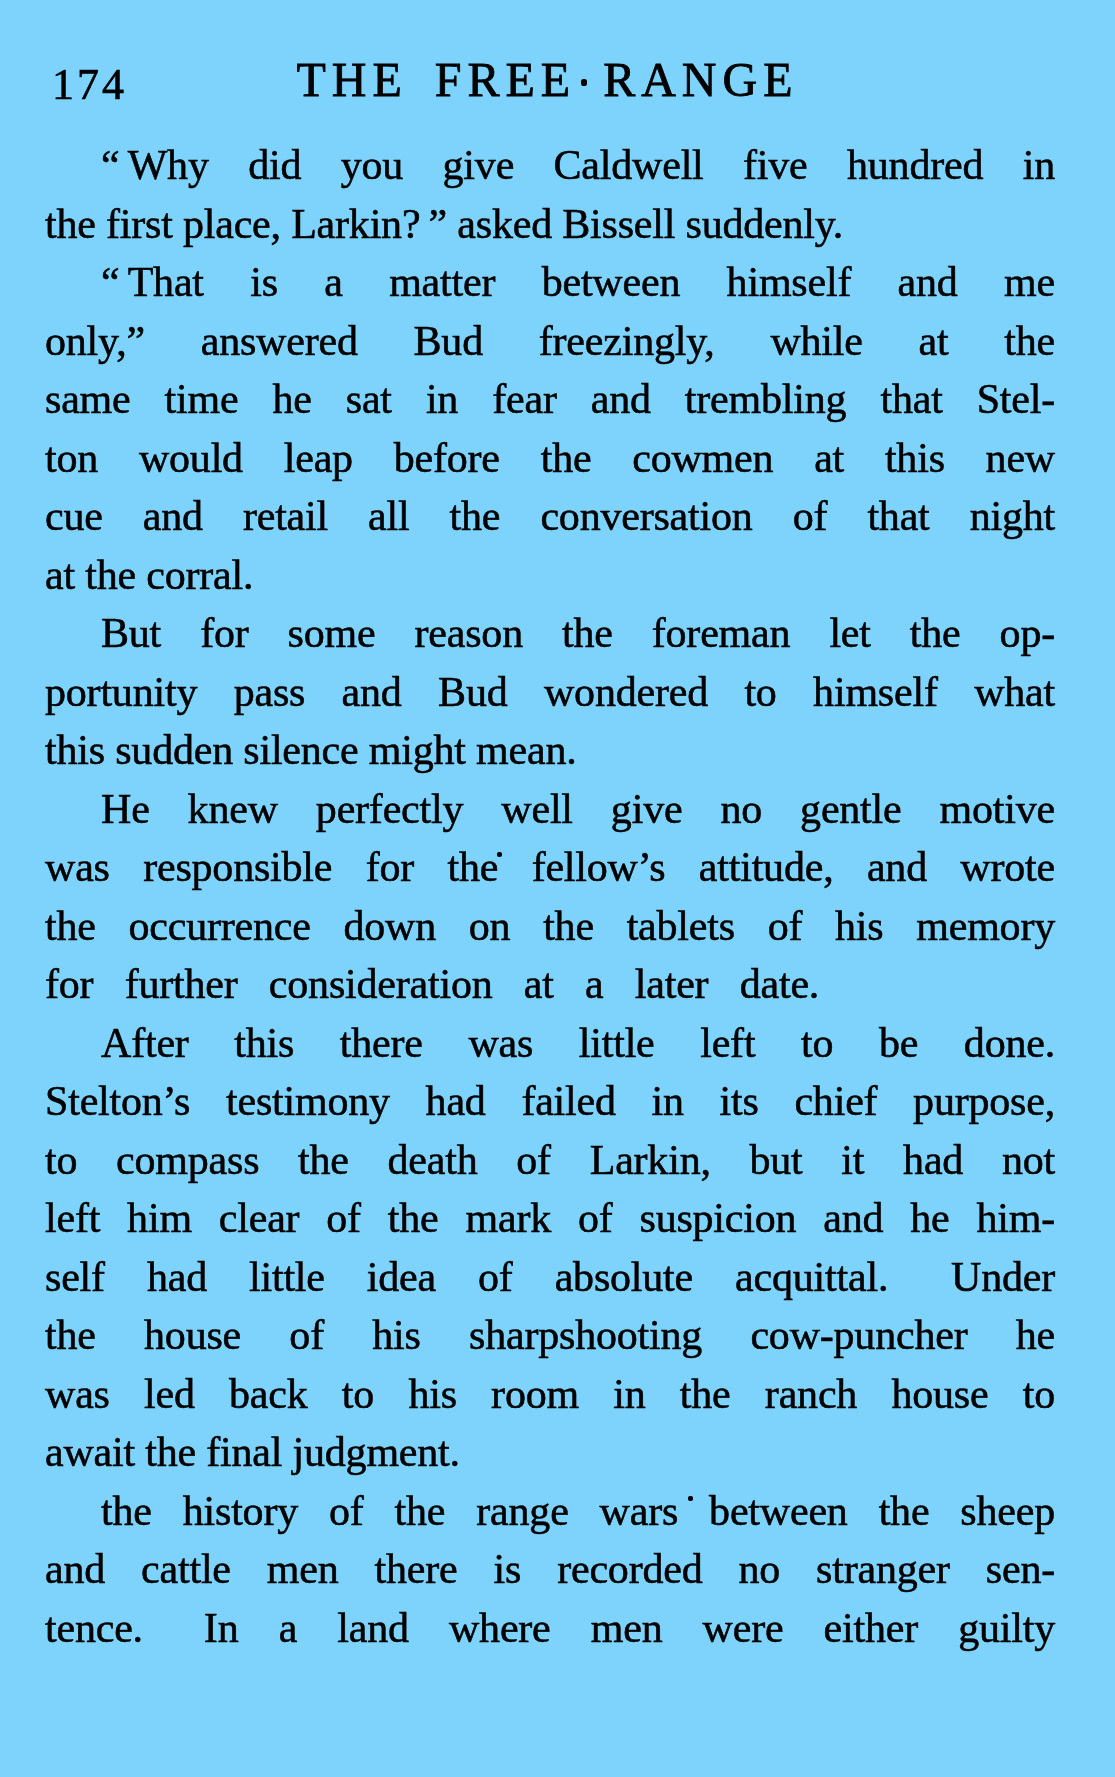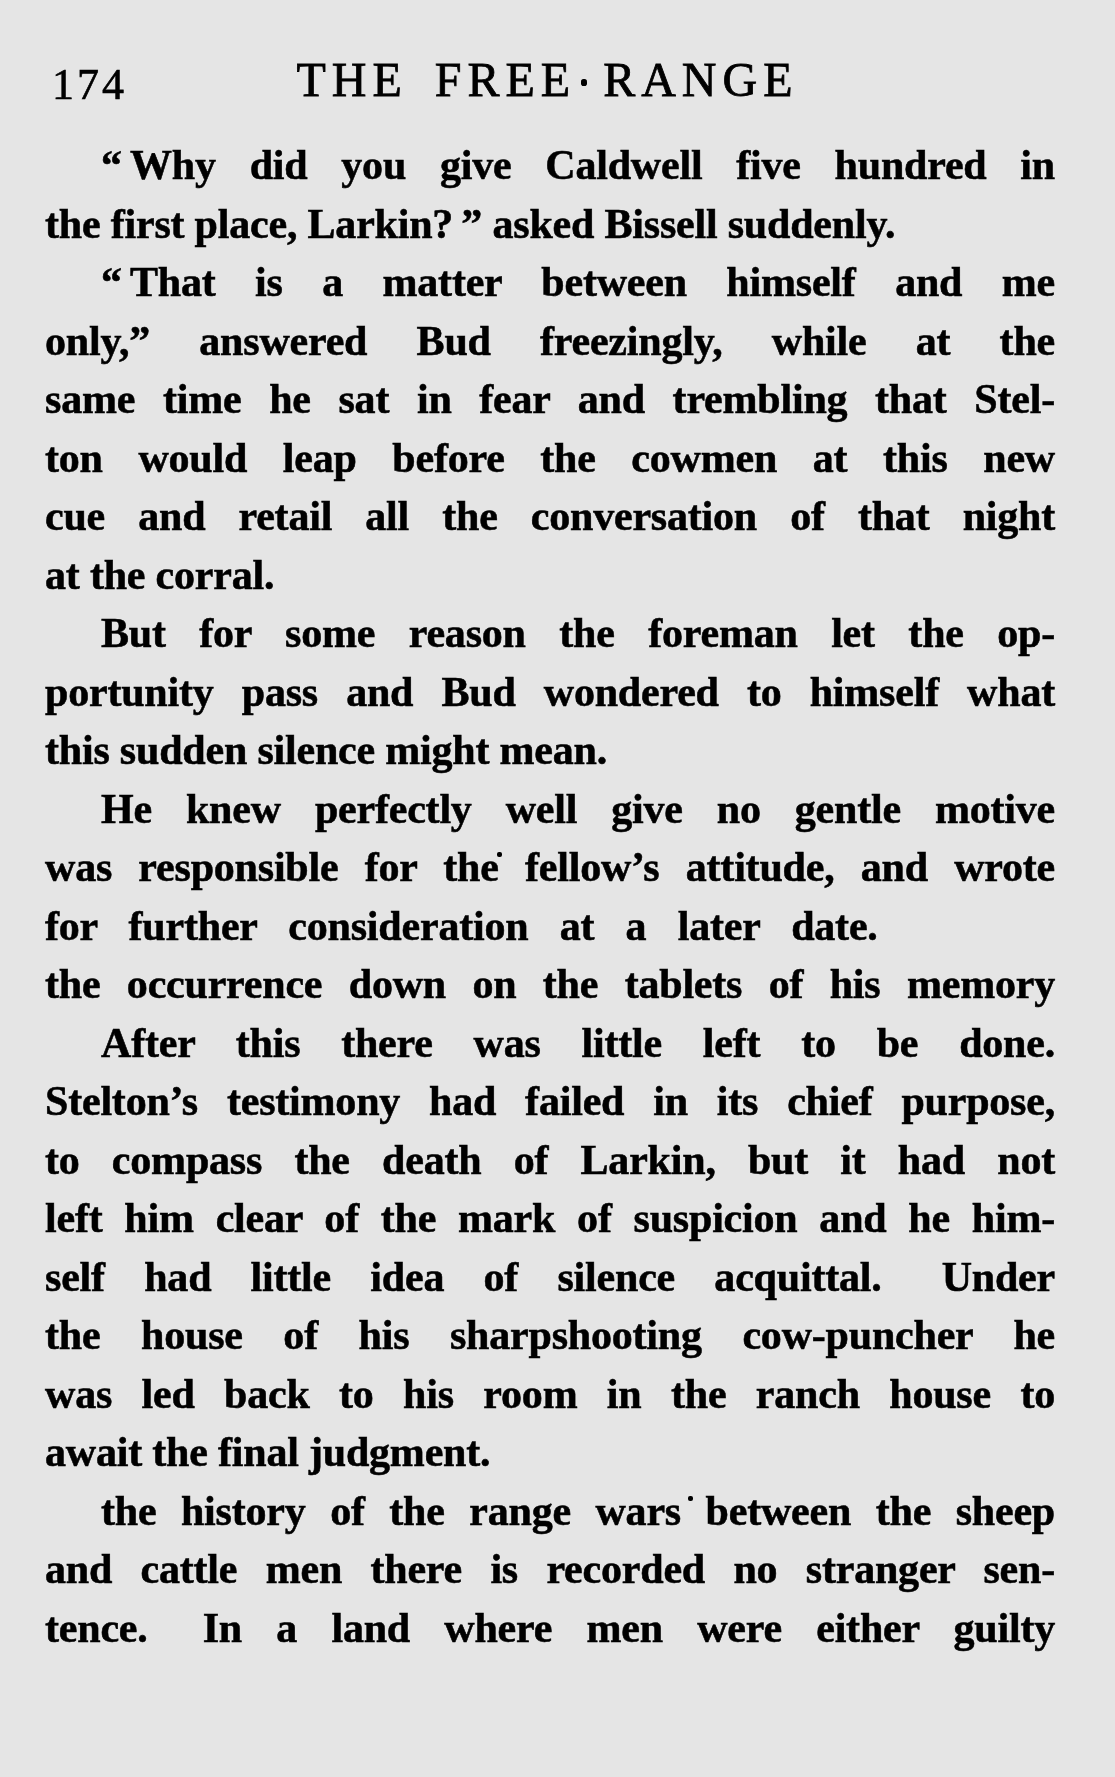--- a/index.html
+++ b/index.html
@@ -4,21 +4,21 @@
 <style>
   html, body {
     margin: 0;
     padding: 0;
     background: #ffffff;
   }
   .page {
     position: relative;
     width: 1115px;
     height: 1777px;
-    background: #e5e5e5;
+    background: #7dd3fc;
     overflow: hidden;
     font-family: "Liberation Serif", serif;
     color: #000000;
   }
   
   .folio {
     position: absolute;
     left: 52px;
     top: 55px;
     font-size: 44px;
@@ -48,21 +48,20 @@
     line-height: 58.5px;
     letter-spacing: -0.2px;
     -webkit-text-stroke: 0.55px #000;
   }
   .para { margin: 0; }
   .line {
     height: 58.5px;
     text-align: justify;
     text-align-last: justify;
     white-space: normal;
-    font-weight: bold;
   }
   .para .line:first-child { text-indent: 56px; }
   .line.endline {
     text-align: justify;
     text-align-last: left;
   }
   .line.wide { word-spacing: 21px; }
   
   .speck {
     position: absolute;
@@ -99,30 +98,30 @@
 
     <div class="para">
       <div class="line">But for some reason the foreman let the op-</div>
       <div class="line">portunity pass and Bud wondered to himself what</div>
       <div class="line endline">this sudden silence might mean.</div>
     </div>
 
     <div class="para">
       <div class="line">He knew perfectly well give no gentle motive</div>
       <div class="line">was responsible for the fellow’s attitude, and wrote</div>
+      <div class="line">the occurrence down on the tablets of his memory</div>
       <div class="line endline wide">for further consideration at a later date.</div>
-      <div class="line">the occurrence down on the tablets of his memory</div>
     </div>
 
     <div class="para">
       <div class="line">After this there was little left to be done.</div>
       <div class="line">Stelton’s testimony had failed in its chief purpose,</div>
       <div class="line">to compass the death of Larkin, but it had not</div>
       <div class="line">left him clear of the mark of suspicion and he him-</div>
-      <div class="line">self had little idea of silence acquittal.  Under</div>
+      <div class="line">self had little idea of absolute acquittal.  Under</div>
       <div class="line">the house of his sharpshooting cow-puncher he</div>
       <div class="line">was led back to his room in the ranch house to</div>
       <div class="line endline">await the final judgment.</div>
     </div>
 
     <div class="para">
       <div class="line">the history of the range wars between the sheep</div>
       <div class="line">and cattle men there is recorded no stranger sen-</div>
       <div class="line">tence.  In a land where men were either guilty</div>
     </div>

